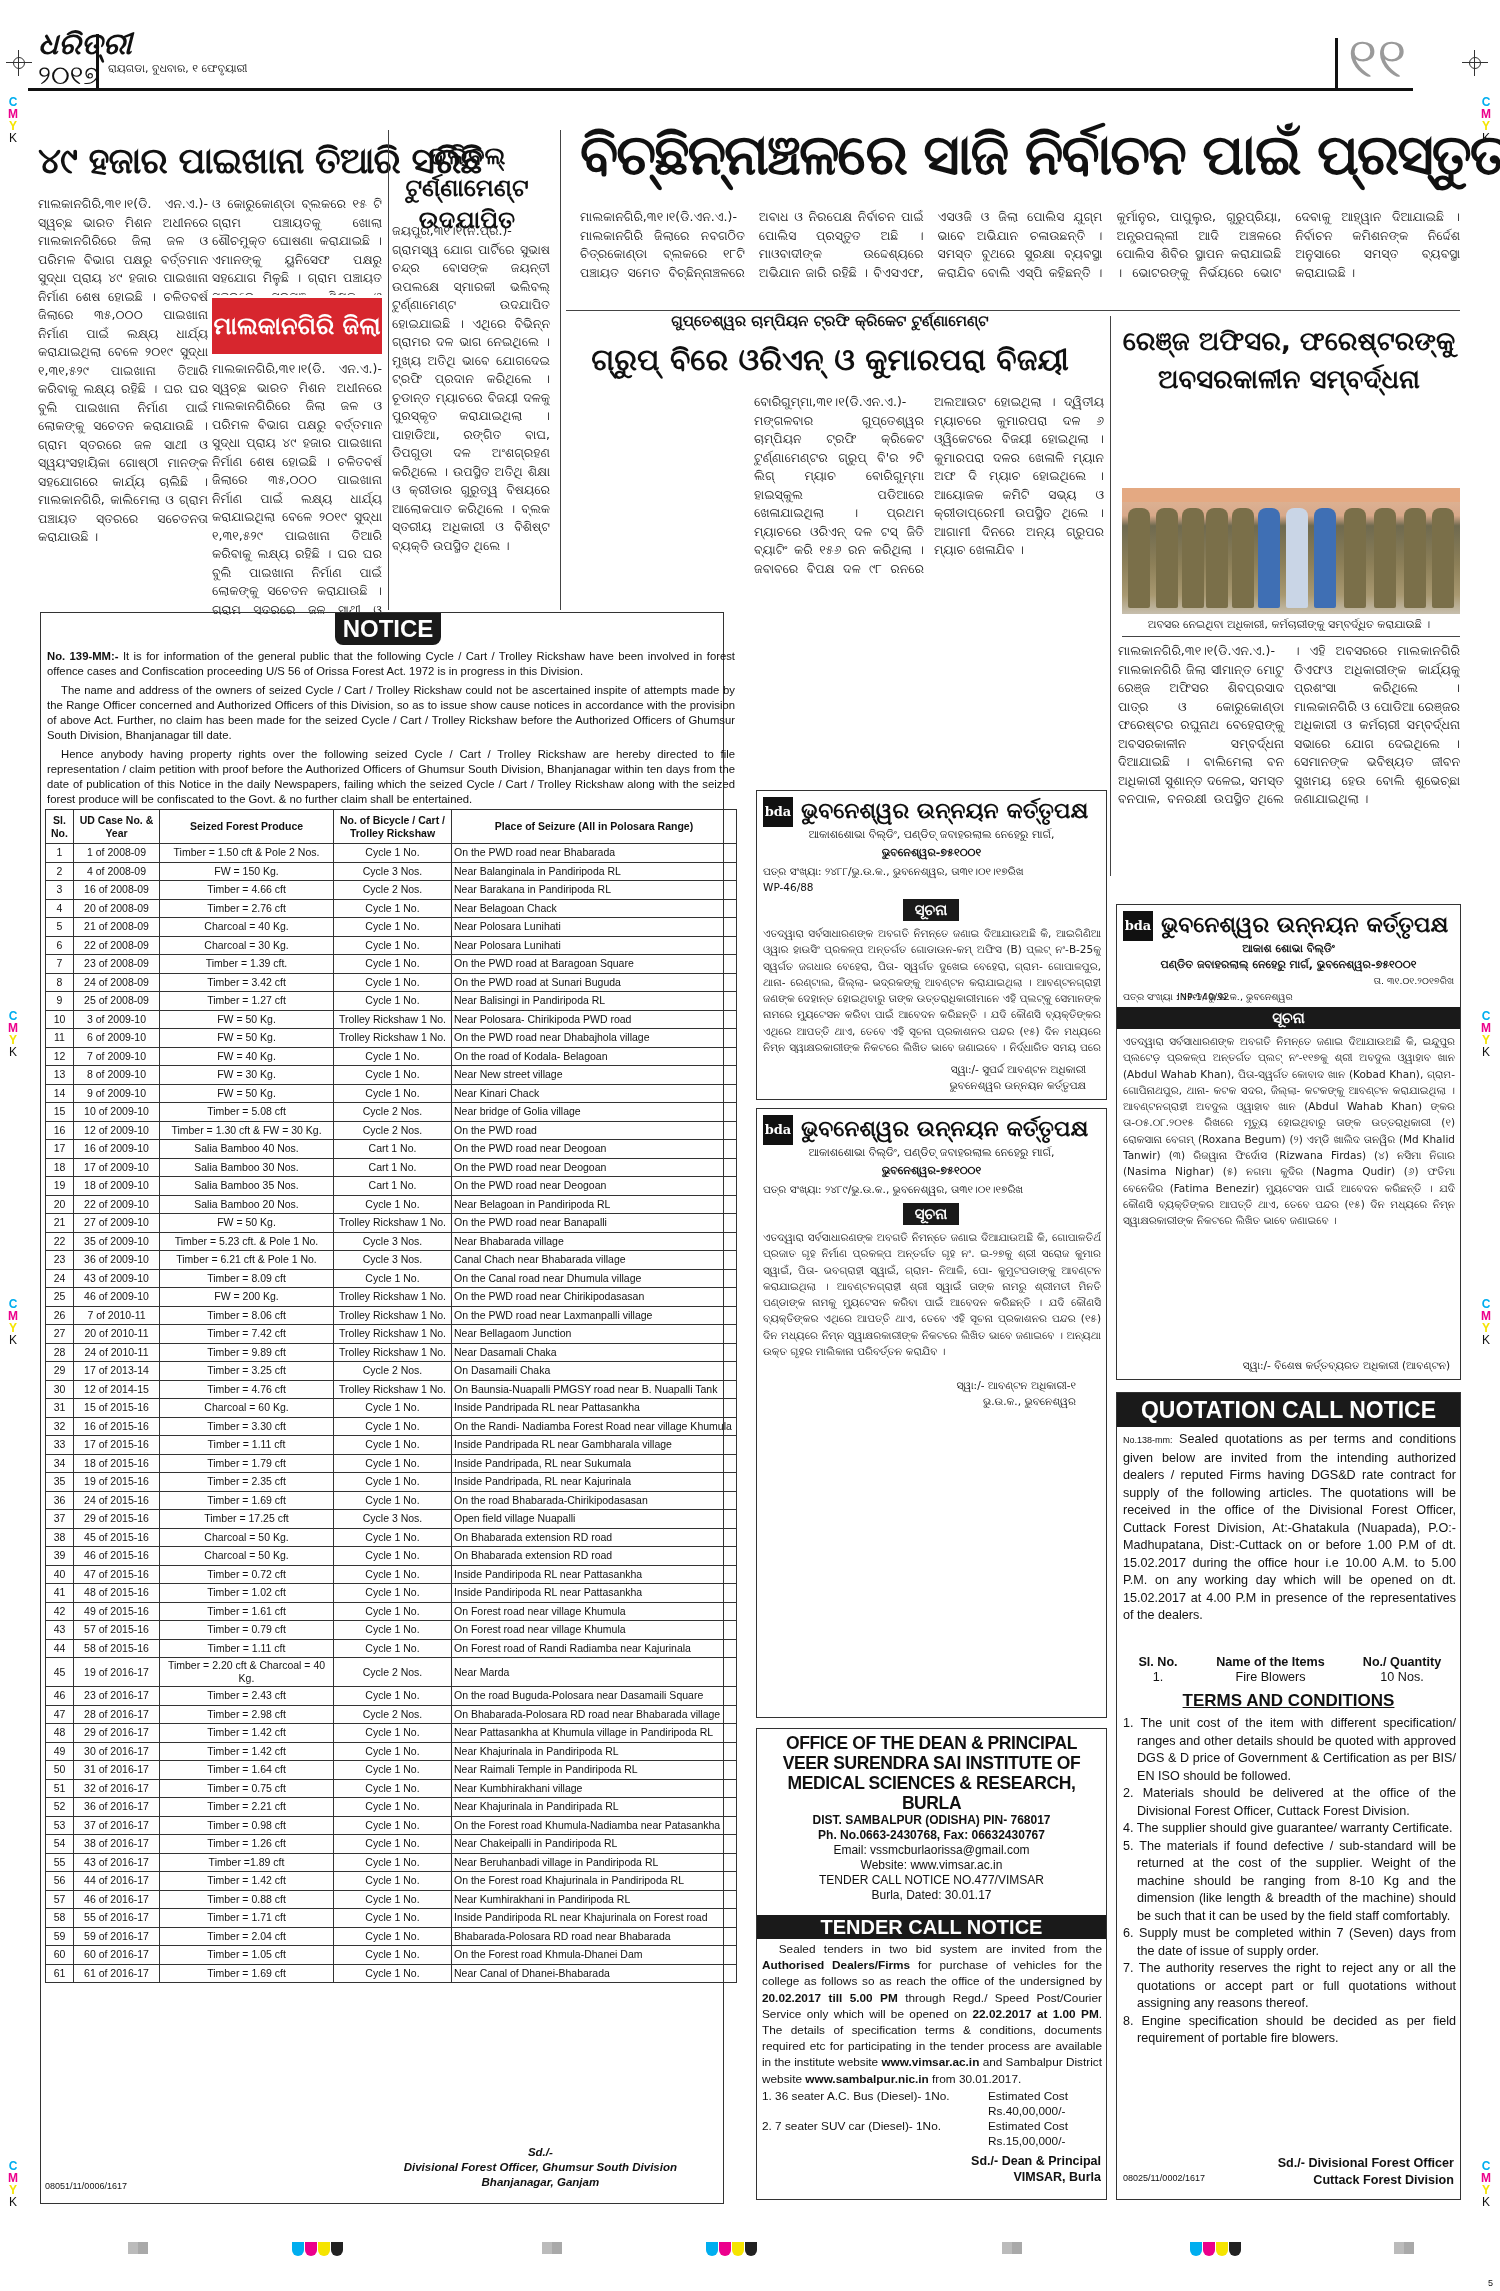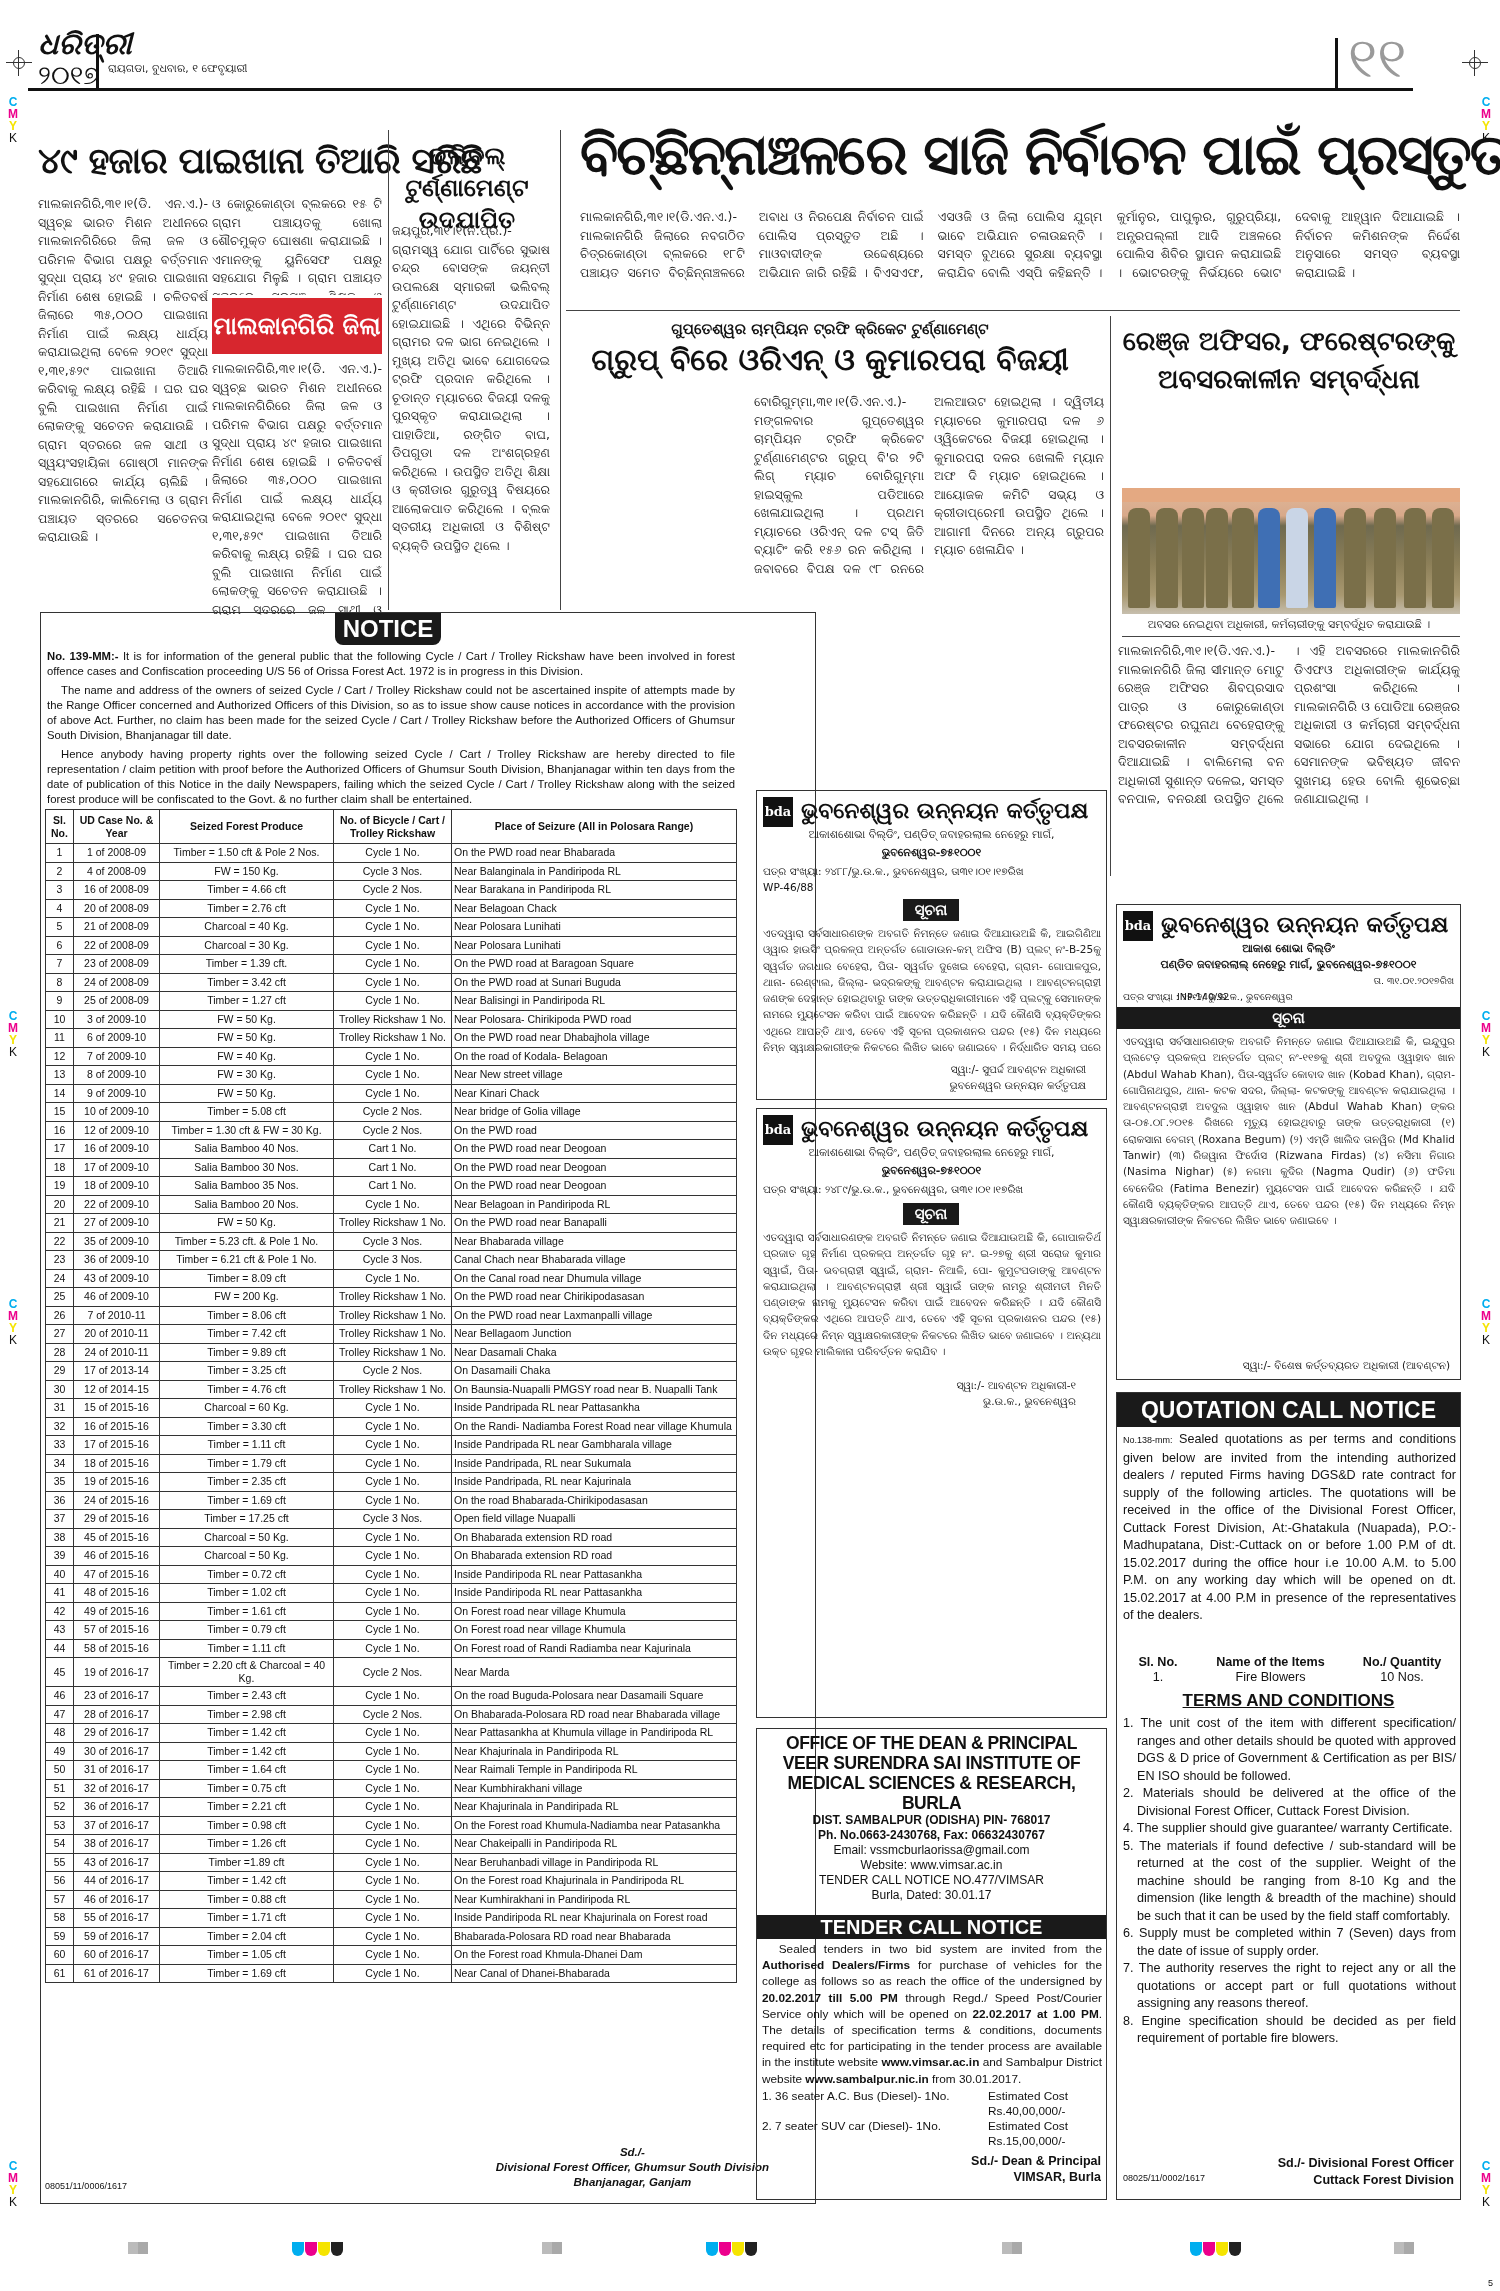--- a/index.html
+++ b/index.html
@@ -27,21 +27,21 @@
   .red-box { left: 212px; top: 298px; width: 170px; height: 56px; background: #d7262e; color: #fff; font-size: 24px; font-weight: bold; text-align: center; line-height: 56px; font-family: "DejaVu Sans", sans-serif; }
   .subhead { font-family: "DejaVu Sans", sans-serif; font-weight: bold; text-align: center; }
   .photo { left: 1122px; top: 488px; width: 338px; height: 126px; background: linear-gradient(180deg, #e0b89a 0%, #d8a98a 22%, #6f6a4f 30%, #8c7f58 60%, #a89870 85%, #c7bfae 100%); overflow: hidden; }
   .photo .fig { position: absolute; bottom: 6px; width: 22px; height: 100px; border-radius: 8px 8px 2px 2px; background: #7a6f49; }
   .photo .fig.blue { background: #3f6fb4; }
   .photo .fig.light { background: #c9d5e6; }
   .photo .cap-band { position: absolute; top: 0; left: 0; right: 0; height: 14px; background: #e4a982; }
   .vrule { background: #444; width: 1px; }
   .hrule { background: #444; height: 1px; }
   
-  .notice { left: 40px; top: 612px; width: 776px; height: 1592px; border: 1.5px solid #333; }
+  .notice { left: 40px; top: 612px; width: 684px; height: 1592px; border: 1.5px solid #333; }
   .notice-title { left: 294px; top: 0; width: 106px; height: 32px; background: #1a1a1a; color: #fff; font-weight: bold; font-size: 24px; text-align: center; line-height: 32px; border-radius: 0 0 8px 8px; font-family: "Liberation Sans Narrow", "Liberation Sans", sans-serif; }
   .notice-body { position: absolute; left: 6px; top: 36px; width: 688px; font-size: 11.3px; line-height: 15px; text-align: justify; font-family: "Liberation Sans", sans-serif; }
   .notice-body p { margin-bottom: 4px; }
   .notice-body p.ind { text-indent: 14px; }
   table.seize { position: absolute; left: 4px; top: 196px; width: 692px; border-collapse: collapse; font-size: 10.5px; font-family: "Liberation Sans", sans-serif; }
   table.seize th, table.seize td { border: 1px solid #333; padding: 1px 2px; line-height: 13px; }
   table.seize th { font-weight: bold; text-align: center; font-size: 10.5px; height: 34px; }
   table.seize td { height: 18.5px; text-align: center; }
   table.seize td.place { text-align: left; }
   .notice-sig { position: absolute; right: 46px; top: 1532px; text-align: center; font-style: italic; font-weight: bold; font-size: 11.5px; line-height: 15px; }
@@ -161,21 +161,21 @@
 <div class="abs vrule" style="left:388px;top:130px;height:480px;"></div>
 <div class="abs h-volley">ଭଲିବଲ୍ ଟୁର୍ଣ୍ଣାମେଣ୍ଟ ଉଦଯାପିତ</div>
 <div class="abs odia-col" style="left:392px;top:222px;width:158px;height:390px;">ଜୟପୁର,୩୧।୧(ନି.ପ୍ର.)- ଗ୍ରାମସ୍ୱ ଯୋଗ ପାର୍ଟିରେ ସୁଭାଷ ଚନ୍ଦ୍ର ବୋସଙ୍କ ଜୟନ୍ତୀ ଉପଲକ୍ଷେ ସ୍ମାରକୀ ଭଲିବଲ୍ ଟୁର୍ଣ୍ଣାମେଣ୍ଟ ଉଦଯାପିତ ହୋଇଯାଇଛି । ଏଥିରେ ବିଭିନ୍ନ ଗ୍ରାମର ଦଳ ଭାଗ ନେଇଥିଲେ । ମୁଖ୍ୟ ଅତିଥି ଭାବେ ଯୋଗଦେଇ ଟ୍ରଫି ପ୍ରଦାନ କରିଥିଲେ । ଚୂଡାନ୍ତ ମ୍ୟାଚରେ ବିଜୟୀ ଦଳକୁ ପୁରସ୍କୃତ କରାଯାଇଥିଲା । ପାହାଡିଆ, ରଙ୍ଗିତ ବାଘ, ଡିପଗୁଡା ଦଳ ଅଂଶଗ୍ରହଣ କରିଥିଲେ । ଉପସ୍ଥିତ ଅତିଥି ଶିକ୍ଷା ଓ କ୍ରୀଡାର ଗୁରୁତ୍ୱ ବିଷୟରେ ଆଲୋକପାତ କରିଥିଲେ । ବ୍ଲକ ସ୍ତରୀୟ ଅଧିକାରୀ ଓ ବିଶିଷ୍ଟ ବ୍ୟକ୍ତି ଉପସ୍ଥିତ ଥିଲେ ।</div>
 
 <div class="abs vrule" style="left:560px;top:130px;height:480px;"></div>
 <div class="abs h-big">ବିଚ୍ଛିନ୍ନାଞ୍ଚଳରେ ସାଜି ନିର୍ବାଚନ ପାଇଁ ପ୍ରସ୍ତୁତ: ଏସ୍‌ପି</div>
 <div class="abs odia-col" style="left:580px;top:208px;width:880px;height:94px;column-count:5;column-gap:14px;">ମାଲକାନଗିରି,୩୧।୧(ଡି.ଏନ.ଏ.)- ମାଲକାନଗିରି ଜିଲାରେ ନବଗଠିତ ଚିତ୍ରକୋଣ୍ଡା ବ୍ଲକରେ ୧୮ଟି ପଞ୍ଚାୟତ ସମେତ ବିଚ୍ଛିନ୍ନାଞ୍ଚଳରେ ଅବାଧ ଓ ନିରପେକ୍ଷ ନିର୍ବାଚନ ପାଇଁ ପୋଲିସ ପ୍ରସ୍ତୁତ ଅଛି । ମାଓବାଦୀଙ୍କ ଉଦ୍ଦେଶ୍ୟରେ ଅଭିଯାନ ଜାରି ରହିଛି । ବିଏସଏଫ, ଏସଓଜି ଓ ଜିଲା ପୋଲିସ ଯୁଗ୍ମ ଭାବେ ଅଭିଯାନ ଚଳାଉଛନ୍ତି । ସମସ୍ତ ବୁଥରେ ସୁରକ୍ଷା ବ୍ୟବସ୍ଥା କରାଯିବ ବୋଲି ଏସ୍‌ପି କହିଛନ୍ତି । କୁର୍ମାନୁର, ପାପୁଲୁର, ଗୁରୁପ୍ରିୟା, ଅନ୍ଧ୍ରପଲ୍ଲୀ ଆଦି ଅଞ୍ଚଳରେ ପୋଲିସ ଶିବିର ସ୍ଥାପନ କରାଯାଇଛି । ଭୋଟରଙ୍କୁ ନିର୍ଭୟରେ ଭୋଟ ଦେବାକୁ ଆହ୍ୱାନ ଦିଆଯାଇଛି । ନିର୍ବାଚନ କମିଶନଙ୍କ ନିର୍ଦ୍ଦେଶ ଅନୁସାରେ ସମସ୍ତ ବ୍ୟବସ୍ଥା କରାଯାଇଛି ।</div>
 
 <div class="abs hrule" style="left:566px;top:310px;width:894px;"></div>
 
-<div class="abs subhead" style="left:580px;top:320px;width:500px;font-size:15px;">ଗୁପ୍ତେଶ୍ୱର ଚାମ୍ପିୟନ ଟ୍ରଫି କ୍ରିକେଟ ଟୁର୍ଣ୍ଣାମେଣ୍ଟ</div>
+<div class="abs subhead" style="left:580px;top:312px;width:500px;font-size:15px;">ଗୁପ୍ତେଶ୍ୱର ଚାମ୍ପିୟନ ଟ୍ରଫି କ୍ରିକେଟ ଟୁର୍ଣ୍ଣାମେଣ୍ଟ</div>
 <div class="abs subhead" style="left:570px;top:340px;width:520px;font-size:30px;line-height:40px;">ଗ୍ରୁପ୍ ବିରେ ଓରିଏନ୍ ଓ କୁମାରପରା ବିଜୟୀ</div>
 <div class="abs odia-col" style="left:754px;top:393px;width:350px;height:392px;column-count:2;column-gap:10px;">ବୋରିଗୁମ୍ମା,୩୧।୧(ଡି.ଏନ.ଏ.)- ମଙ୍ଗଳବାର ଗୁପ୍ତେଶ୍ୱର ଚାମ୍ପିୟନ ଟ୍ରଫି କ୍ରିକେଟ ଟୁର୍ଣ୍ଣାମେଣ୍ଟର ଗ୍ରୁପ୍ ବି'ର ୨ଟି ଲିଗ୍ ମ୍ୟାଚ ବୋରିଗୁମ୍ମା ହାଇସ୍କୁଲ ପଡିଆରେ ଖେଳାଯାଇଥିଲା । ପ୍ରଥମ ମ୍ୟାଚରେ ଓରିଏନ୍ ଦଳ ଟସ୍ ଜିତି ବ୍ୟାଟିଂ କରି ୧୫୬ ରନ କରିଥିଲା । ଜବାବରେ ବିପକ୍ଷ ଦଳ ୯୮ ରନରେ ଅଲଆଉଟ ହୋଇଥିଲା । ଦ୍ୱିତୀୟ ମ୍ୟାଚରେ କୁମାରପରା ଦଳ ୬ ଓ୍ୱିକେଟରେ ବିଜୟୀ ହୋଇଥିଲା । କୁମାରପରା ଦଳର ଖେଳାଳି ମ୍ୟାନ ଅଫ ଦି ମ୍ୟାଚ ହୋଇଥିଲେ । ଆୟୋଜକ କମିଟି ସଭ୍ୟ ଓ କ୍ରୀଡାପ୍ରେମୀ ଉପସ୍ଥିତ ଥିଲେ । ଆଗାମୀ ଦିନରେ ଅନ୍ୟ ଗ୍ରୁପର ମ୍ୟାଚ ଖେଳାଯିବ ।</div>
 
 <div class="abs vrule" style="left:1110px;top:316px;height:560px;"></div>
 <div class="abs subhead" style="left:1114px;top:322px;width:350px;font-size:26px;line-height:38px;">ରେଞ୍ଜ ଅଫିସର, ଫରେଷ୍ଟରଙ୍କୁ ଅବସରକାଳୀନ ସମ୍ବର୍ଦ୍ଧନା</div>
 <div class="abs photo">
   <div class="cap-band"></div>
   <div class="fig" style="left:6px;"></div>
     <div class="fig" style="left:34px;"></div>
     <div class="fig" style="left:60px;"></div>

